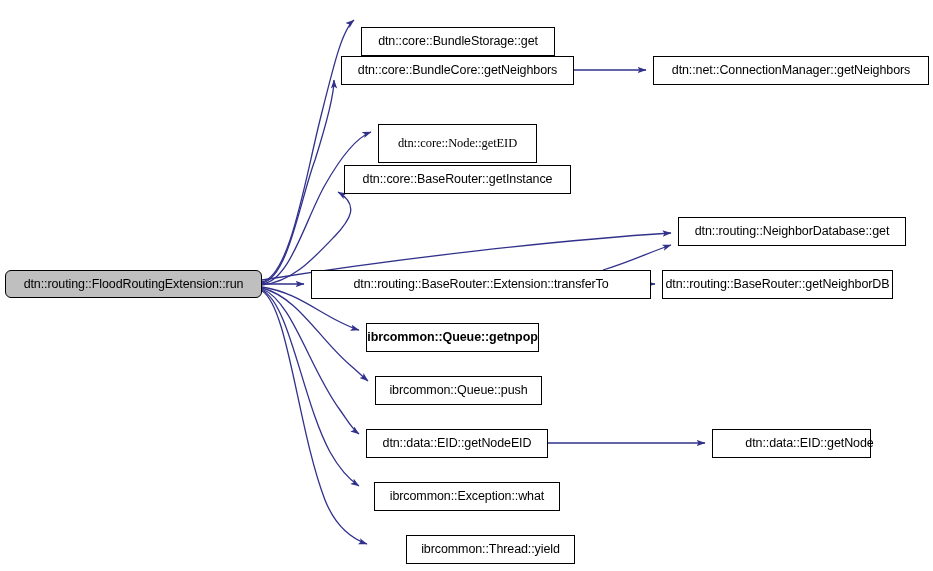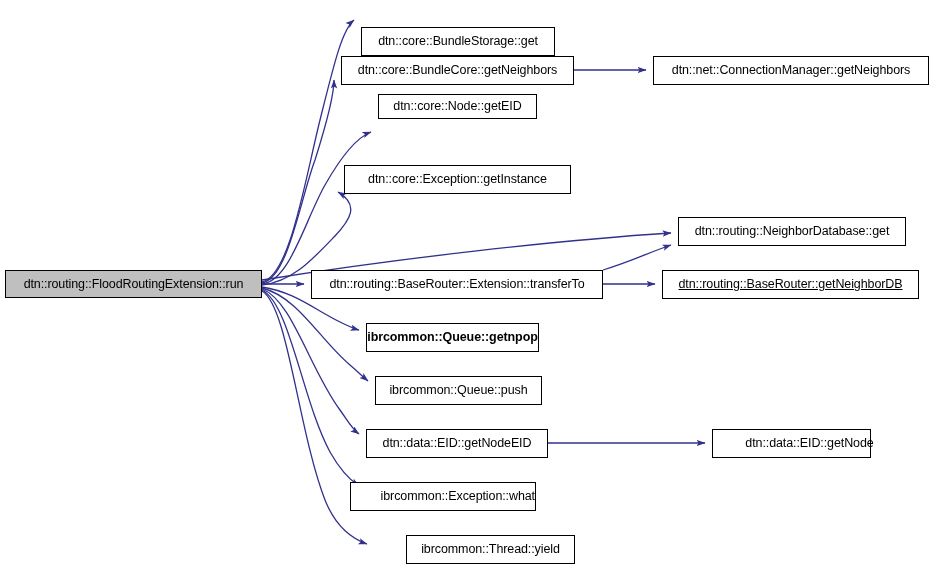--- a/index.html
+++ b/index.html
@@ -67,59 +67,59 @@
         <path d="M262,289 C292,300 310,370 340,410 C348,421 351,428 359,434" fill="none" stroke="#31318c" stroke-width="1.3" marker-end="url(#arrow)"></path>
         <path d="M262,290 C290,304 302,400 330,452 C339,468 347,478 359,486" fill="none" stroke="#31318c" stroke-width="1.3" marker-end="url(#arrow)"></path>
         <path d="M262,291 C288,306 298,430 325,500 C335,525 350,538 367,544" fill="none" stroke="#31318c" stroke-width="1.3" marker-end="url(#arrow)"></path>
         <path d="M574,70 L646,70" fill="none" stroke="#31318c" stroke-width="1.3" marker-end="url(#arrow)"></path>
         <path d="M603,270 C630,262 650,252 671,245" fill="none" stroke="#31318c" stroke-width="1.3" marker-end="url(#arrow)"></path>
         <path d="M603,284 L655,284" fill="none" stroke="#31318c" stroke-width="1.3" marker-end="url(#arrow)"></path>
         <path d="M548,443 L705,443" fill="none" stroke="#31318c" stroke-width="1.3" marker-end="url(#arrow)"></path>
       </g>
   </svg>
   <div id="node-layer">
-      <div class="node root" style="left: 5px; top: 270px; width: 257px; height: 28px;">
+      <div class="node root" style="left: 5px; top: 270px; width: 257px; height: 28px; border-radius: 6px;">
         <span class="node-label">dtn::routing::FloodRoutingExtension::run</span>
       </div>
       <div class="node" style="left: 361px; top: 3px; width: 194px; height: 29px; margin-top: 24px;">
         <span class="node-label">dtn::core::BundleStorage::get</span>
       </div>
       <div class="node" style="left: 341px; top: 56px; width: 233px; height: 29px; text-align: center;">
         <span class="node-label">dtn::core::BundleCore::getNeighbors</span>
       </div>
       <div class="node" style="left: 653px; top: 56px; width: 276px; height: 29px;">
         <span class="node-label">dtn::net::ConnectionManager::getNeighbors</span>
       </div>
-      <div class="node" style="left: 378px; top: 94px; width: 159px; height: 25px;">
+      <div class="node" style="left: 378px; top: 124px; width: 159px; height: 39px; font-family: Liberation Serif, serif;">
         <span class="node-label">dtn::core::Node::getEID</span>
       </div>
       <div class="node" style="left: 344px; top: 165px; width: 227px; height: 29px;">
-        <span class="node-label">dtn::core::Exception::getInstance</span>
+        <span class="node-label">dtn::core::BaseRouter::getInstance</span>
       </div>
       <div class="node" style="left: 678px; top: 217px; width: 228px; height: 29px;">
         <span class="node-label">dtn::routing::NeighborDatabase::get</span>
       </div>
-      <div class="node" style="left: 311px; top: 270px; width: 292px; height: 29px;">
+      <div class="node" style="left: 311px; top: 270px; width: 340px; height: 29px;">
         <span class="node-label">dtn::routing::BaseRouter::Extension::transferTo</span>
       </div>
-      <div class="node" style="left: 662px; top: 270px; width: 257px; height: 29px; text-decoration: underline;">
+      <div class="node" style="left: 662px; top: 270px; width: 231px; height: 29px;">
         <span class="node-label">dtn::routing::BaseRouter::getNeighborDB</span>
       </div>
       <div class="node" style="left: 366px; top: 323px; width: 173px; height: 29px; font-weight: bold;">
         <span class="node-label">ibrcommon::Queue::getnpop</span>
       </div>
       <div class="node" style="left: 375px; top: 376px; width: 167px; height: 29px;">
         <span class="node-label">ibrcommon::Queue::push</span>
       </div>
       <div class="node" style="left: 366px; top: 429px; width: 182px; height: 29px;">
         <span class="node-label">dtn::data::EID::getNodeEID</span>
       </div>
       <div class="node" style="left: 712px; top: 429px; width: 159px; height: 29px; padding-left: 36px;">
         <span class="node-label">dtn::data::EID::getNode</span>
       </div>
-      <div class="node" style="left: 350px; top: 482px; width: 186px; height: 29px; justify-content: flex-end;">
+      <div class="node" style="left: 374px; top: 482px; width: 186px; height: 29px;">
         <span class="node-label">ibrcommon::Exception::what</span>
       </div>
       <div class="node" style="left: 374px; top: 535px; width: 169px; height: 29px; margin-left: 32px;">
         <span class="node-label">ibrcommon::Thread::yield</span>
       </div>
     </div>
 </div>
 
 </body></html>

